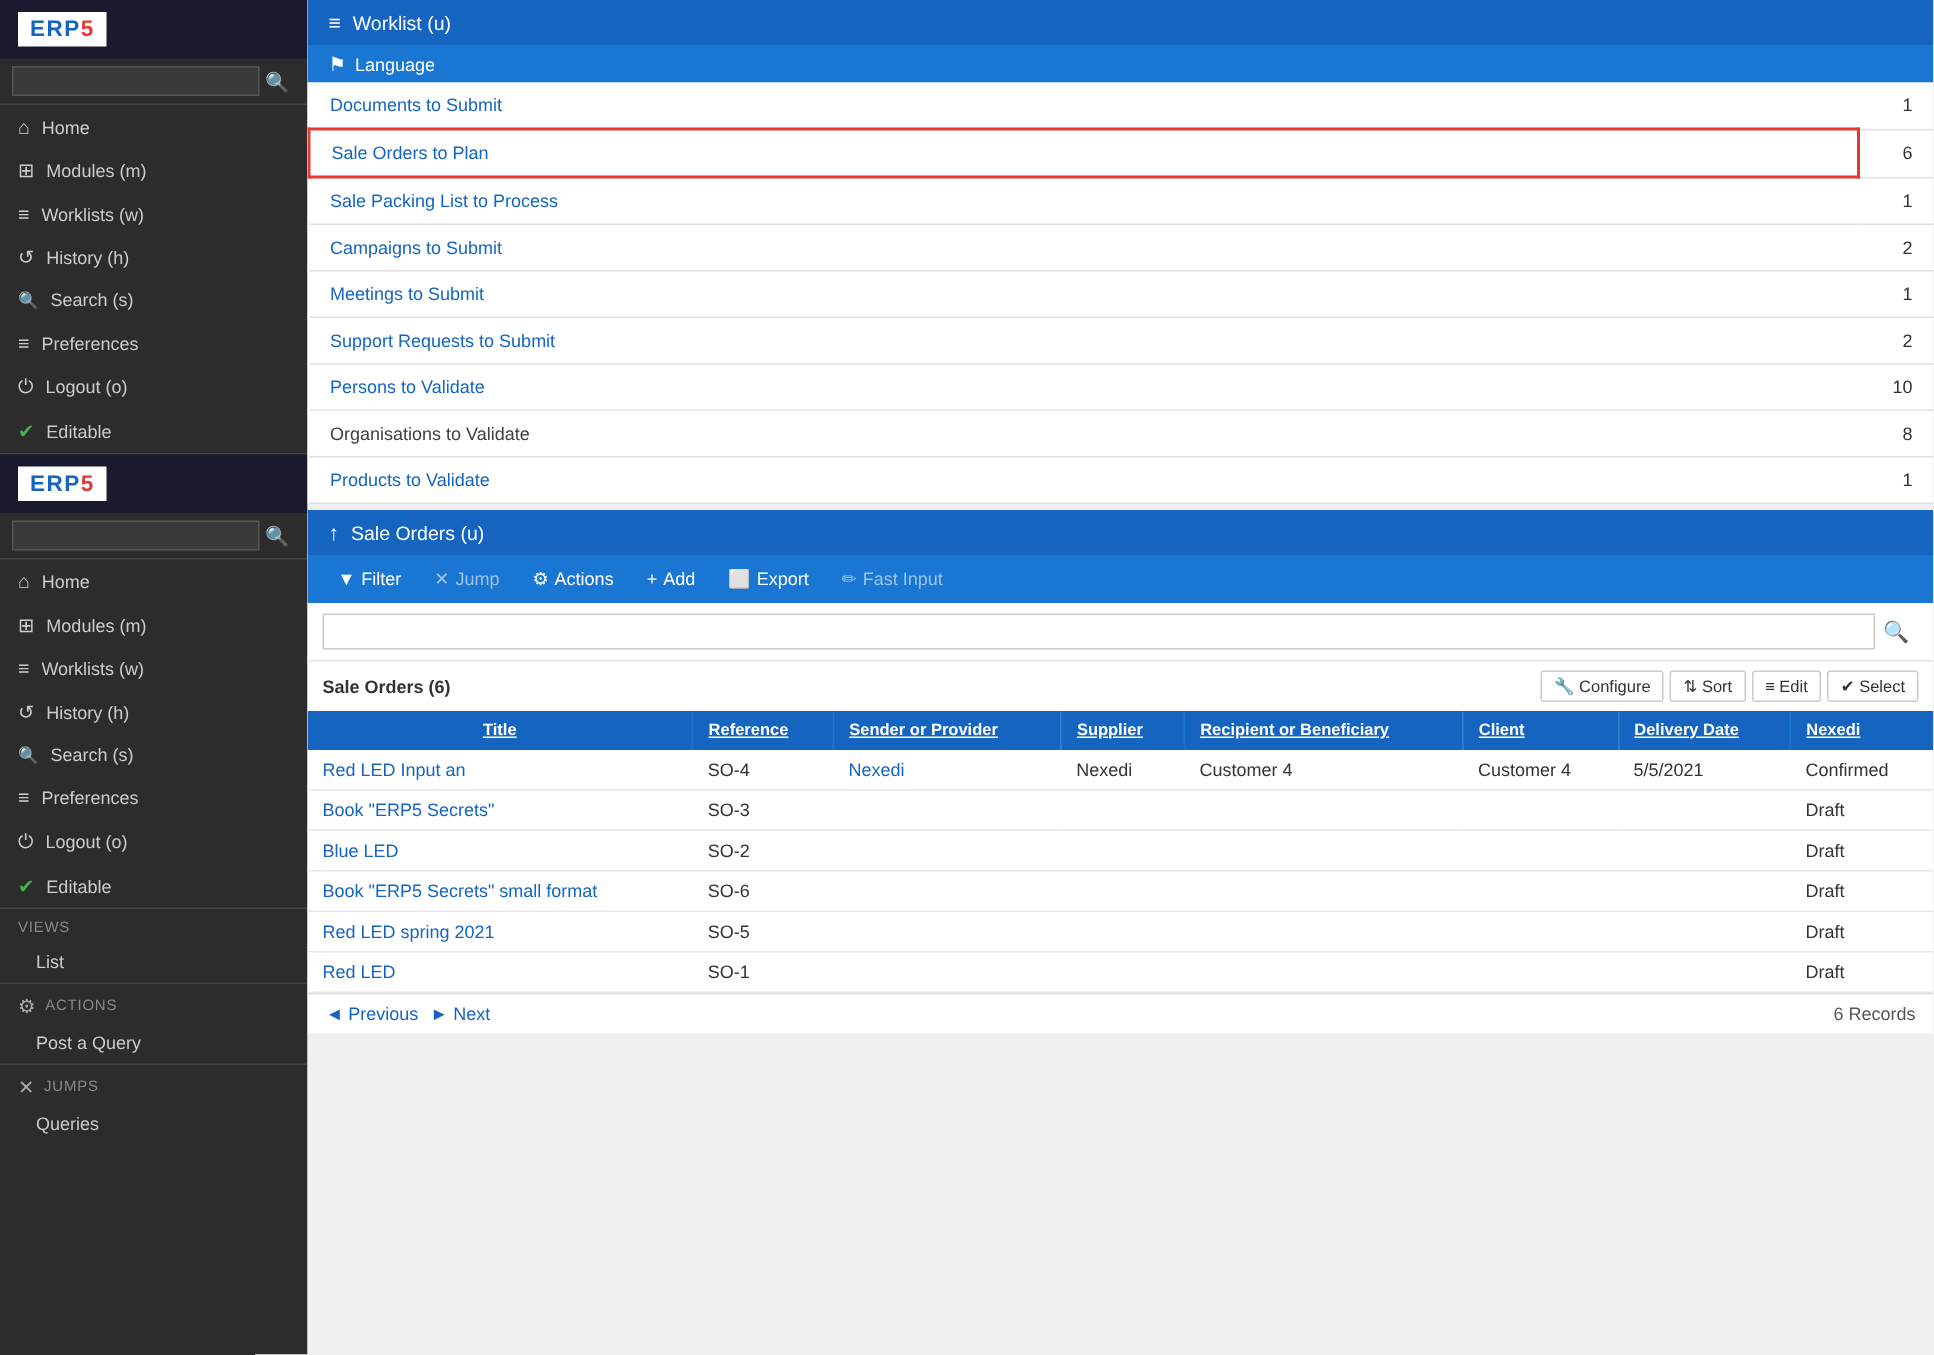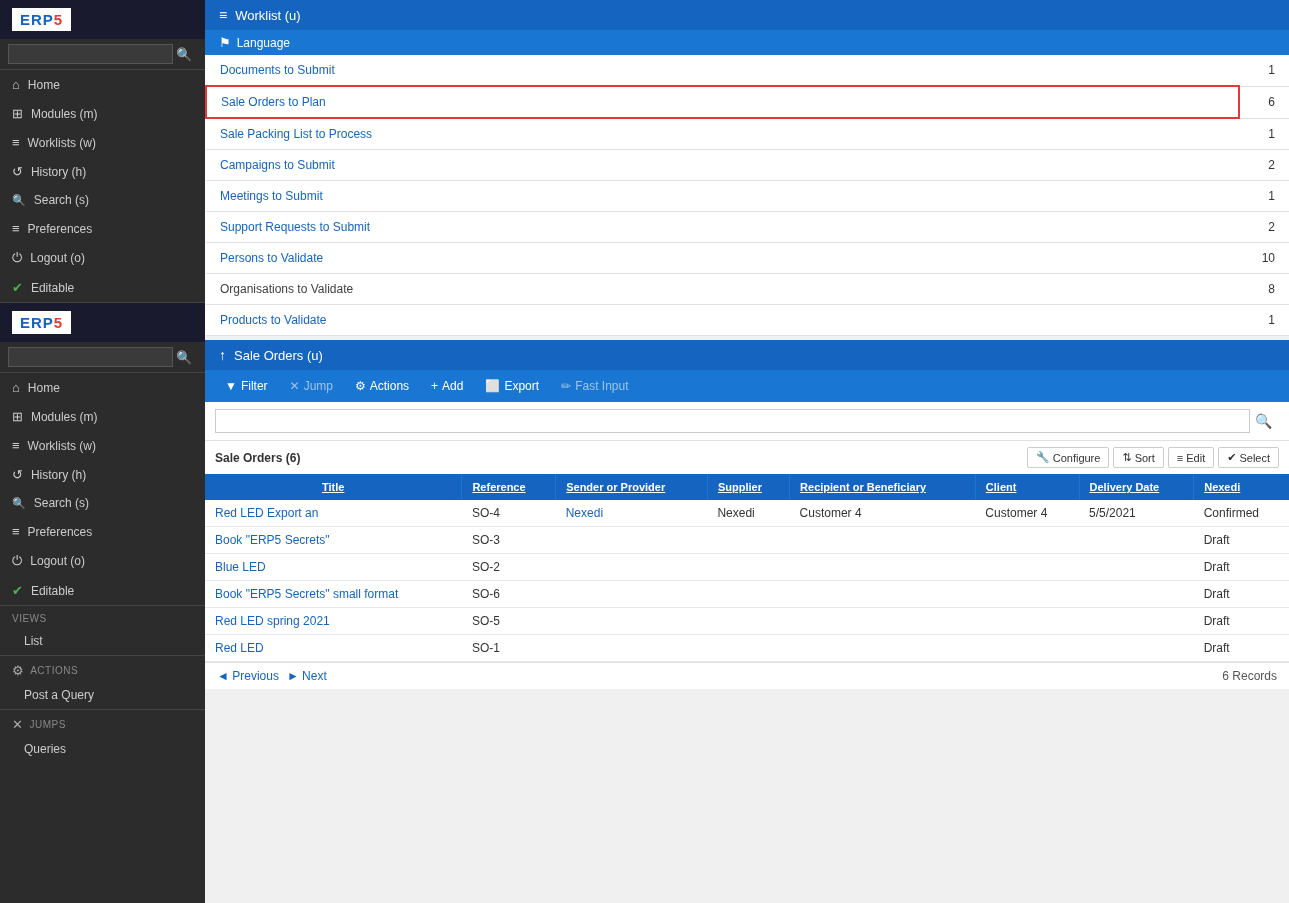--- a/index.html
+++ b/index.html
@@ -280,21 +280,21 @@
             <th style="color:#fff; padding:7px 10px; text-align:left; font-size:11px; font-weight:bold; border-right:1px solid #1976d2; cursor:pointer; text-decoration:underline;">
               <span>Delivery Date</span>
             </th>
             <th style="color:#fff; padding:7px 10px; text-align:left; font-size:11px; font-weight:bold; cursor:pointer; text-decoration:underline;">
               <span>Nexedi</span>
             </th>
           </tr>
         </thead>
         <tbody id="data-tbody">
             <tr style="border-bottom: 1px solid rgb(232, 232, 232); cursor: pointer;">
-              <td style="padding: 6px 10px; font-size: 12px; color: rgb(21, 101, 192); cursor: pointer;">Red LED Export an</td>
+              <td style="padding: 6px 10px; font-size: 12px; color: rgb(21, 101, 192); cursor: pointer;">Red LED Input an</td>
               <td style="padding: 6px 10px; font-size: 12px; color: rgb(51, 51, 51);">SO-4</td>
               <td style="padding: 6px 10px; font-size: 12px; color: rgb(21, 101, 192);">Nexedi</td>
               <td style="padding: 6px 10px; font-size: 12px; color: rgb(51, 51, 51);">Nexedi</td>
               <td style="padding: 6px 10px; font-size: 12px; color: rgb(51, 51, 51);">Customer 4</td>
               <td style="padding: 6px 10px; font-size: 12px; color: rgb(51, 51, 51);">Customer 4</td>
               <td style="padding: 6px 10px; font-size: 12px; color: rgb(51, 51, 51);">5/5/2021</td>
               <td style="padding: 6px 10px; font-size: 12px; color: rgb(51, 51, 51);">Confirmed</td>
             </tr>
             <tr style="border-bottom: 1px solid rgb(232, 232, 232); cursor: pointer;">
               <td style="padding: 6px 10px; font-size: 12px; color: rgb(21, 101, 192); cursor: pointer;">Book "ERP5 Secrets"</td>

